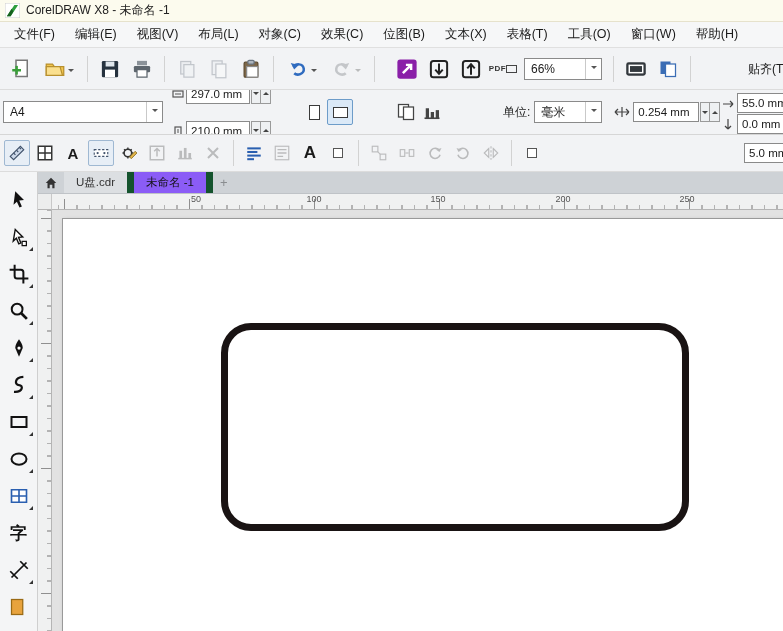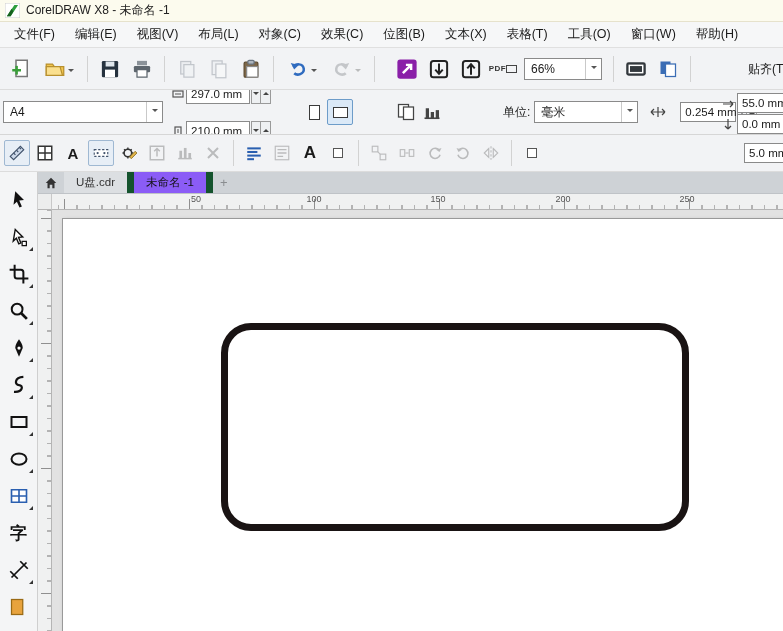--- a/index.html
+++ b/index.html
@@ -307,32 +307,32 @@
     </div>
     <div class="tb sm">
       <svg width="20" height="20" viewBox="0 0 16 16">
           <path d="M2 13 H14" stroke="#444" stroke-width="1.3"></path>
           <rect x="3" y="5" width="2.6" height="8" fill="#444"></rect>
           <rect x="7" y="8" width="2.6" height="5" fill="#444"></rect>
           <rect x="11" y="6.5" width="2.6" height="6.5" fill="#444"></rect>
         </svg>
     </div>
     <span class="lbl" style="margin-left:58px">单位:</span>
-    <div class="combo" style="width:104px">
+    <div class="combo" style="width:68px">
       <span>毫米</span>
       <span class="cbtn">
           <span class="caret"></span>
         </span>
     </div>
     <span style="margin-left:12px;display:inline-flex">
       <svg width="16" height="16" viewBox="0 0 16 16">
           <path d="M1 8 H15 M1 8 L4 5 M1 8 L4 11 M15 8 L12 5 M15 8 L12 11 M8 3 V13" fill="none" stroke="#444" stroke-width="1.2"></path>
         </svg>
     </span>
-    <div class="field" style="width:56px;margin-left:14px">
+    <div class="field" style="width:66px;margin-left:3px">
         <span>0.254 mm</span>
       </div>
     <span class="spin">
         <i>
           <b class="tri-dn"></b>
         </i>
         <i>
           <b class="tri-up"></b>
         </i>
       </span>

